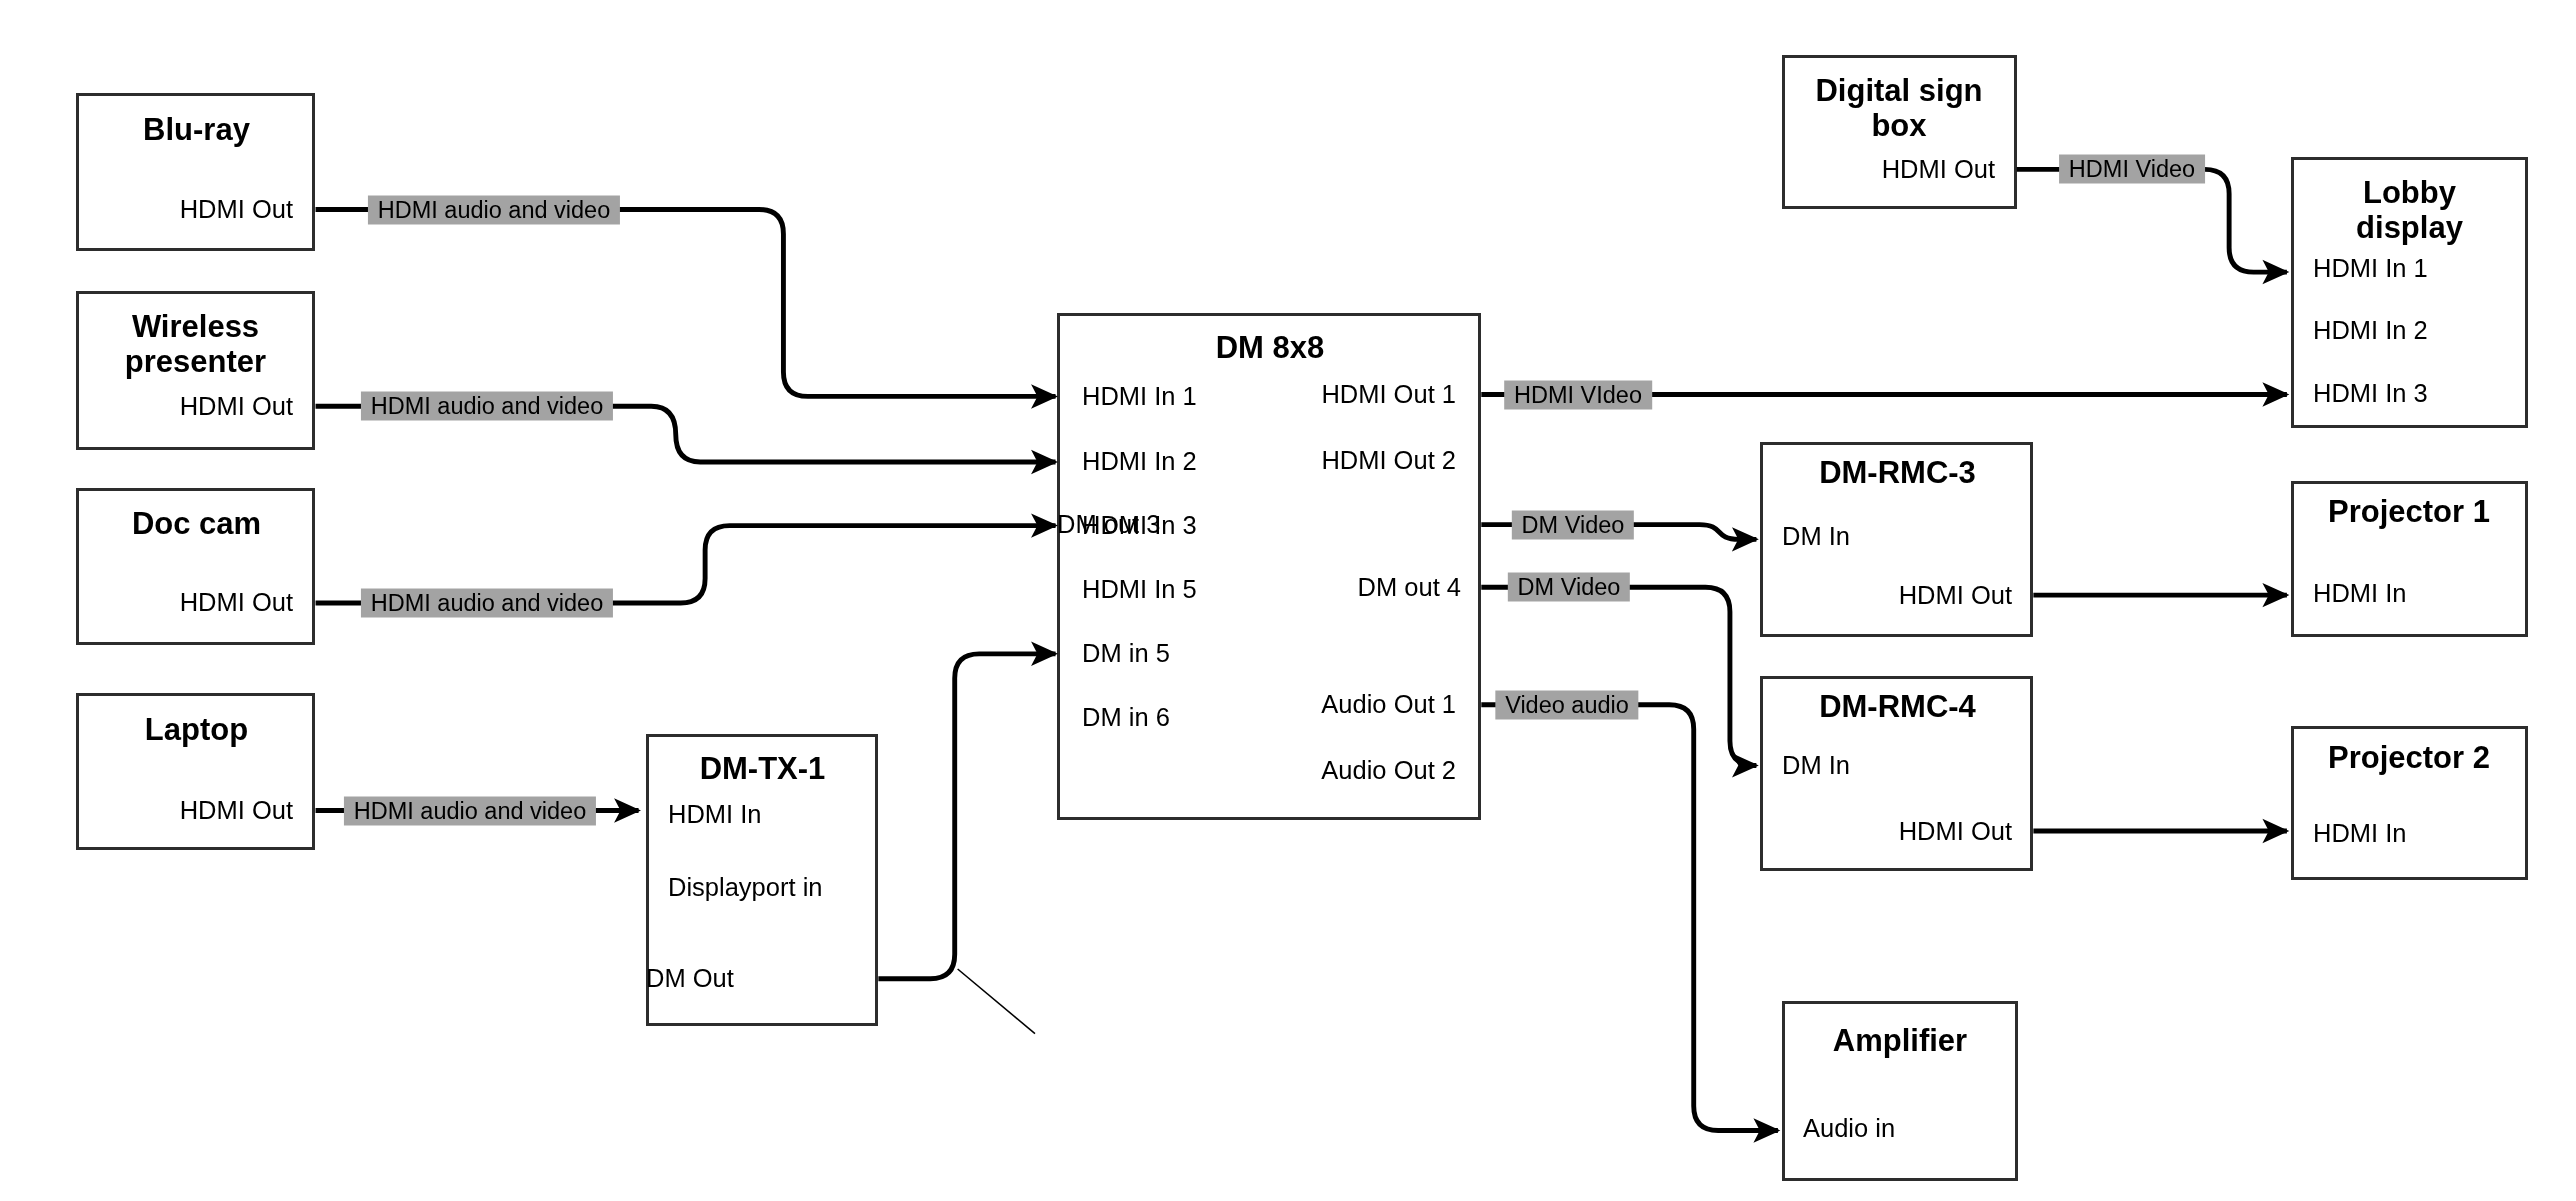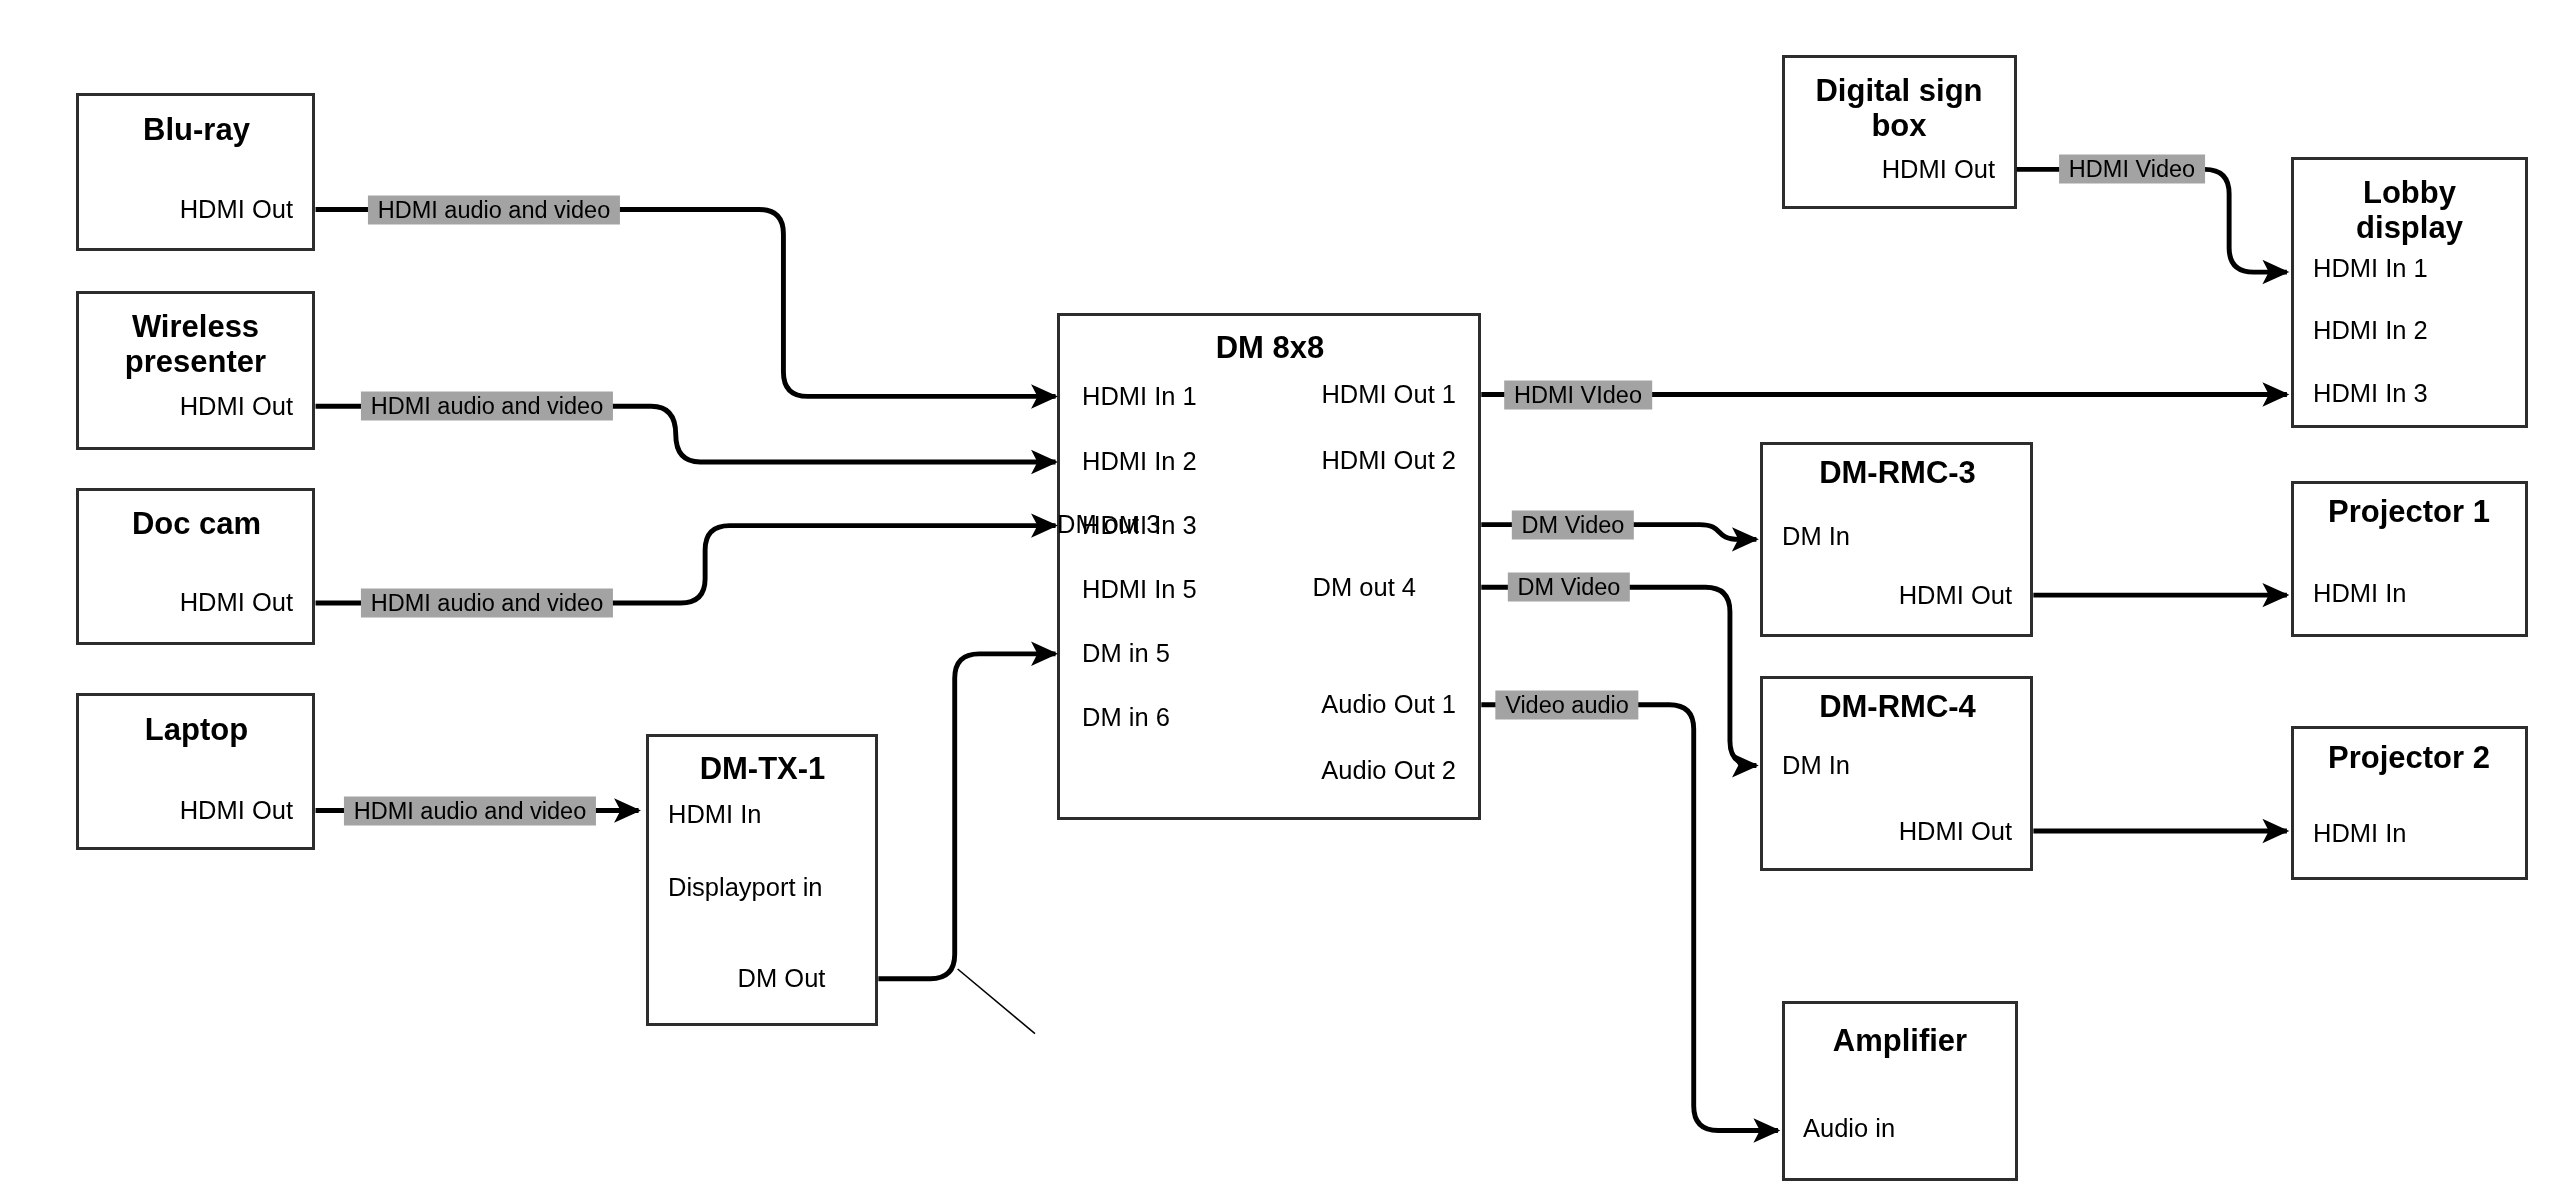--- a/index.html
+++ b/index.html
@@ -26,33 +26,33 @@
     <div class="node" style="left: 76px; top: 488px; width: 239px; height: 157px; border-color: rgb(45, 45, 45);"></div>
     <div class="node-title" style="left: 116px; top: 506px; width: 161px;">Doc cam</div>
     <div class="port" style="left: 76px; width: 217px; top: 587px; text-align: right;">HDMI Out</div>
     <div class="node" style="left: 76px; top: 693px; width: 239px; height: 157px; border-color: rgb(45, 45, 45);"></div>
     <div class="node-title" style="left: 116px; top: 712px; width: 161px;">Laptop</div>
     <div class="port" style="left: 76px; width: 217px; top: 795px; text-align: right;">HDMI Out</div>
     <div class="node" style="left: 646px; top: 734px; width: 232px; height: 292px; border-color: rgb(45, 45, 45);"></div>
     <div class="node-title" style="left: 676px; top: 751px; width: 173px;">DM-TX-1</div>
     <div class="port" style="left: 668px; top: 799px; text-align: left;">HDMI In</div>
     <div class="port" style="left: 668px; top: 872px; text-align: left;">Displayport in</div>
-    <div class="port" style="left: 676px; width: 211px; top: 963px; text-align: center;">DM Out</div>
+    <div class="port" style="left: 646px; width: 211px; top: 963px; text-align: left;">DM Out</div>
     <div class="node" style="left: 1057px; top: 313px; width: 424px; height: 507px; border-color: rgb(45, 45, 45);"></div>
     <div class="node-title" style="left: 1097px; top: 330px; width: 346px;">DM 8x8</div>
     <div class="port" style="left: 1082px; top: 381px; text-align: left;">HDMI In 1</div>
     <div class="port" style="left: 1082px; top: 446px; text-align: left;">HDMI In 2</div>
     <div class="port" style="left: 1082px; top: 510px; text-align: left;">HDMI In 3</div>
     <div class="port" style="left: 1082px; top: 574px; text-align: left;">HDMI In 5</div>
     <div class="port" style="left: 1082px; top: 638px; text-align: left;">DM in 5</div>
     <div class="port" style="left: 1082px; top: 702px; text-align: left;">DM in 6</div>
     <div class="port" style="left: 1057px; width: 399px; top: 379px; text-align: right;">HDMI Out 1</div>
     <div class="port" style="left: 1057px; width: 399px; top: 445px; text-align: right;">HDMI Out 2</div>
     <div class="port" style="left: 1057px; width: 399px; top: 509px; ">DM out 3</div>
-    <div class="port" style="left: 1005px; width: 399px; top: 572px; text-align: right; padding-left: 12px;">DM out 4</div>
+    <div class="port" style="left: 1050px; width: 399px; top: 572px; text-align: right; padding-left: 12px;">DM out 4</div>
     <div class="port" style="left: 1057px; width: 399px; top: 689px; text-align: right;">Audio Out 1</div>
     <div class="port" style="left: 1057px; width: 399px; top: 755px; text-align: right;">Audio Out 2</div>
     <div class="node" style="left: 1782px; top: 55px; width: 235px; height: 154px; border-color: rgb(45, 45, 45);"></div>
     <div class="node-title" style="left: 1811px; top: 73px; width: 176px;">Digital sign box</div>
     <div class="port" style="left: 1782px; width: 213px; top: 154px; text-align: right;">HDMI Out</div>
     <div class="node" style="left: 2291px; top: 157px; width: 237px; height: 271px; border-color: rgb(45, 45, 45);"></div>
     <div class="node-title" style="left: 2346px; top: 175px; width: 127px;">Lobby display</div>
     <div class="port" style="left: 2313px; top: 253px; text-align: left;">HDMI In 1</div>
     <div class="port" style="left: 2313px; top: 315px; text-align: left;">HDMI In 2</div>
     <div class="port" style="left: 2313px; top: 378px; text-align: left;">HDMI In 3</div>

